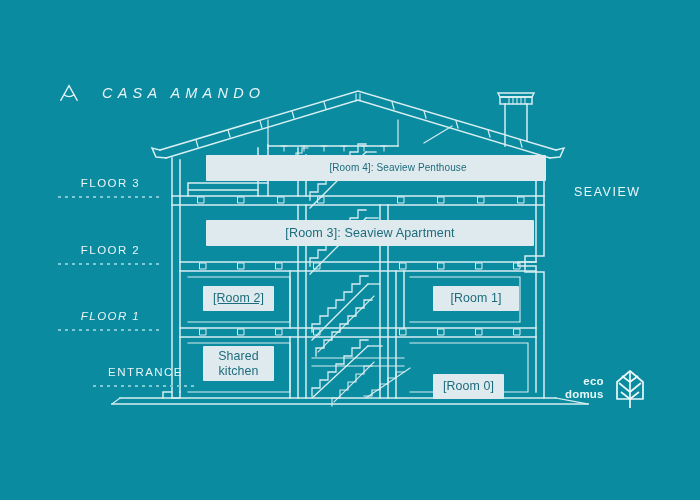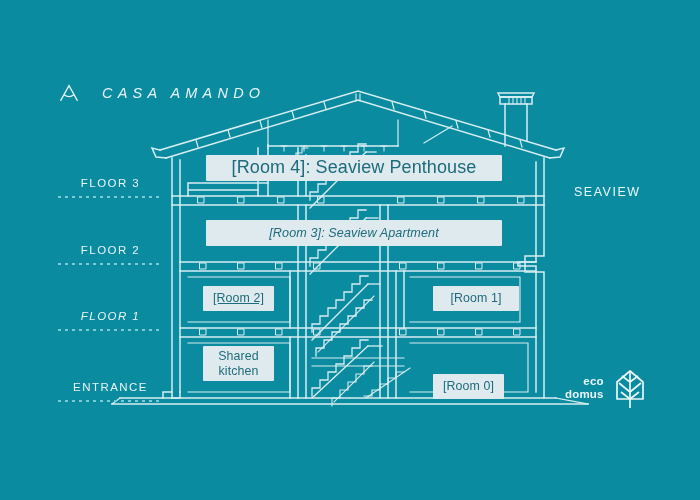--- a/index.html
+++ b/index.html
@@ -32,21 +32,21 @@
     color:#e9f6f8;display:block;white-space:nowrap;text-align:center;
   }
   .floor-label .dots{
     display:block;margin-top:7px;width:105px;height:2px;
     background-image:linear-gradient(to right,#7fc9d6 0 3px,transparent 3px 7px);
     background-size:7px 2px;background-repeat:repeat-x;
   }
   .fl-3{top:177px;}
   .fl-2{top:244px;}
   .fl-1{top:310px;font-style:italic;}
-  .fl-0{top:381px;}
+  .fl-0{top:366px;margin-left:35px;}
 
   
   .seaview{
     position:absolute;left:574px;top:185px;
     font-size:12.5px;letter-spacing:1.5px;color:#eaf7f9;font-weight:500;
     white-space:nowrap;
   }
 
   
   .ecodomus{
@@ -64,22 +64,22 @@
   .room{
     position:absolute;
     background:#dfeaee;
     color:#1d6b7c;
     display:flex;align-items:center;justify-content:center;
     text-align:center;
     font-size:12.4px;font-weight:400;line-height:1.18;
     border-radius:1px;
     letter-spacing:.1px;
   }
-  .room.r4{left:206px;top:155px;width:296px;height:26px;font-size:18px;}
-  .room.r3{left:206px;top:220px;width:296px;height:26px;font-size:12.6px;font-style:italic;}
+  .room.r4{left:206px;top:155px;width:296px;height:26px;font-size:10px;padding-left:44px;}
+  .room.r3{left:206px;top:220px;width:328px;height:26px;font-size:12.6px;}
   .room.r2{left:203px;top:286px;width:71px;height:25px;text-decoration:underline;}
   .room.r1{left:433px;top:286px;width:86px;height:25px;}
   .room.rk{left:203px;top:346px;width:71px;height:35px;}
   .room.r0{left:433px;top:355px;width:71px;height:25px;margin-top:19px;}
 </style>
 </head>
 <body>
 
 <div id="stage">
 

